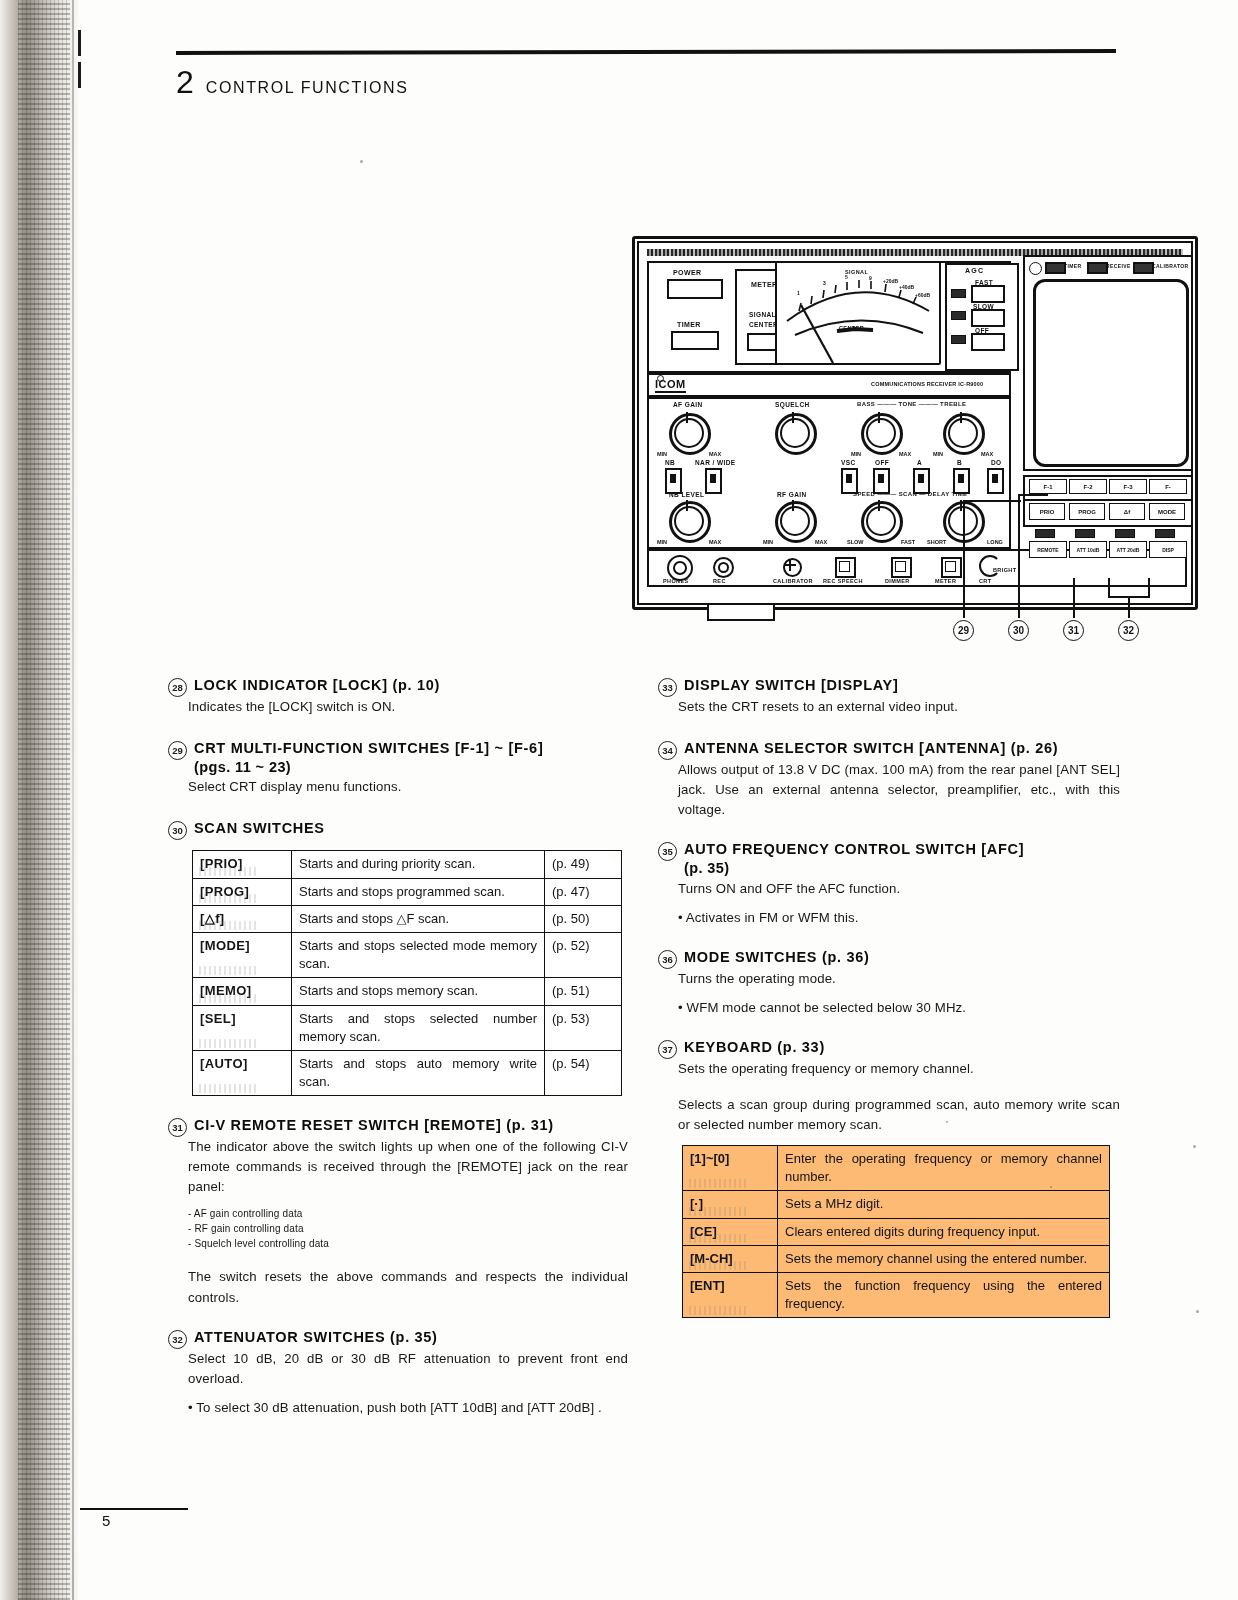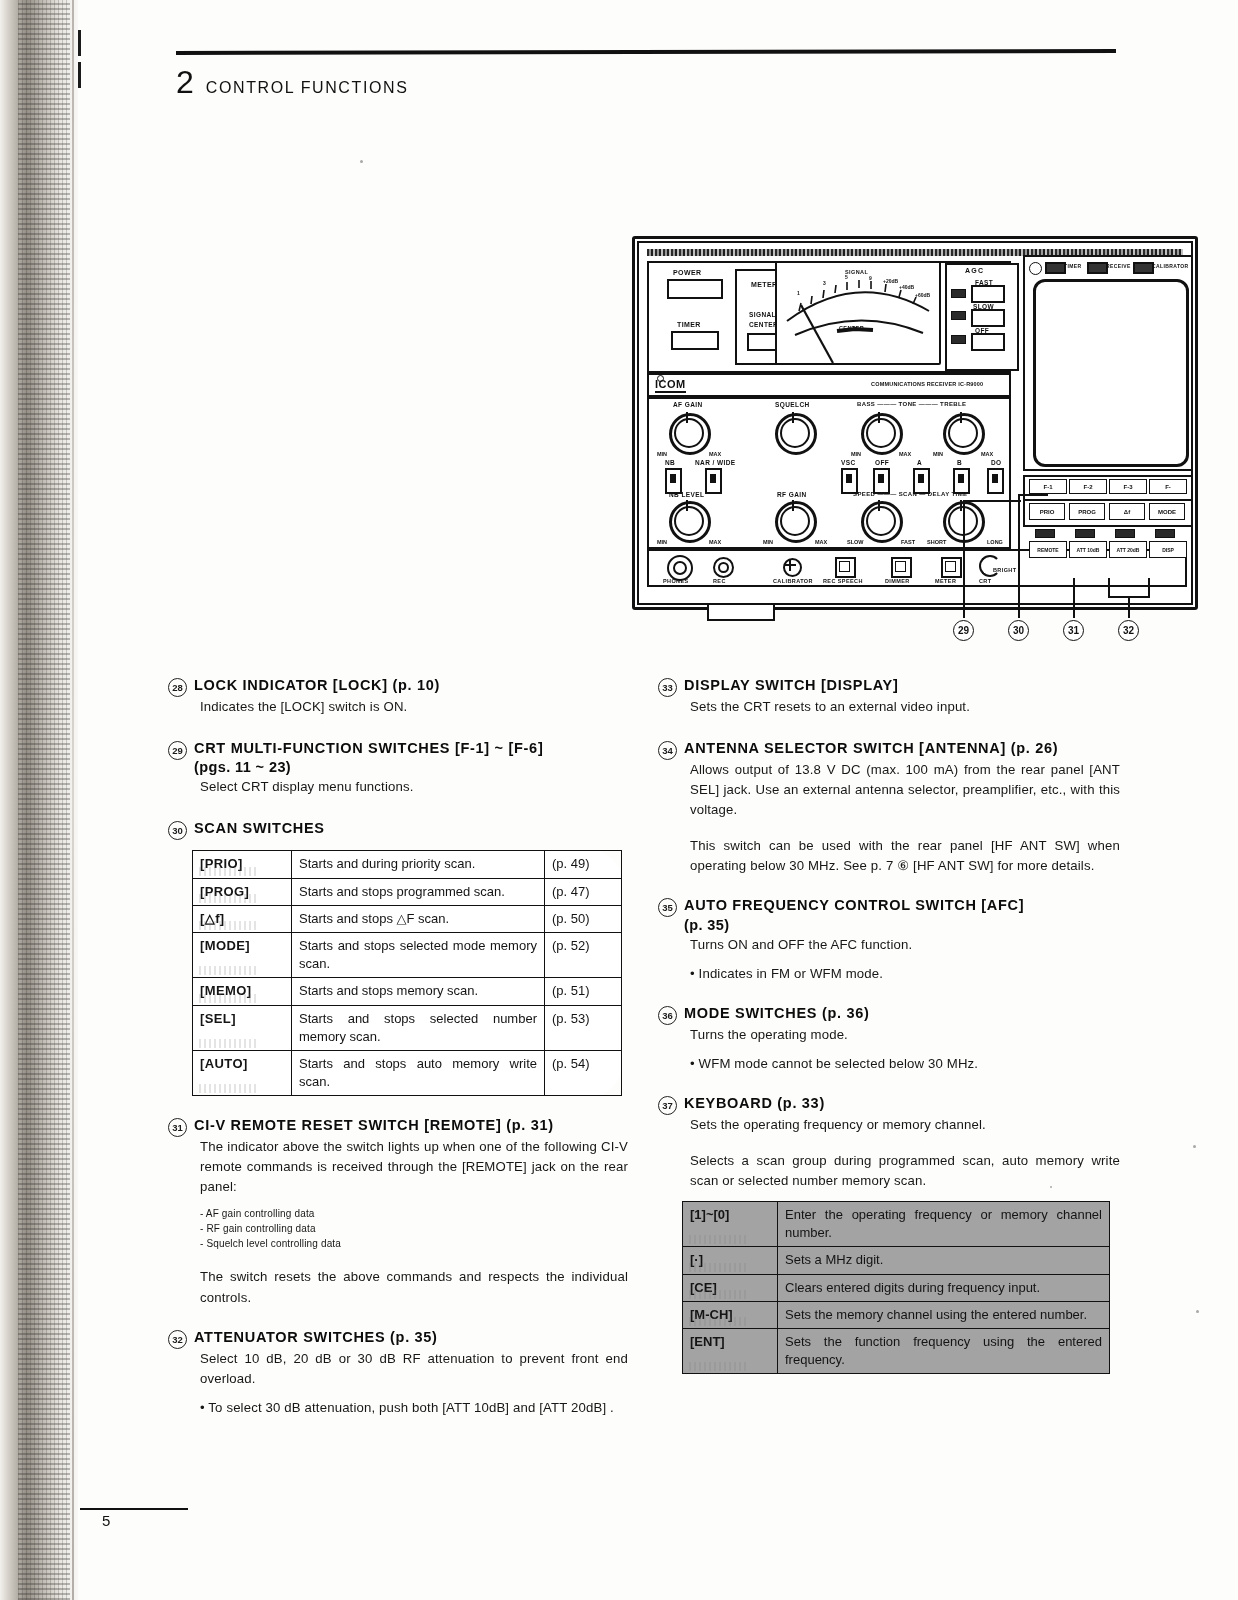--- a/index.html
+++ b/index.html
@@ -102,21 +102,21 @@
     flex:0 0 auto;width:17px;height:17px;border:1.3px solid #222;border-radius:50%;
     display:flex;align-items:center;justify-content:center;
     font-size:9.5px;font-weight:700;margin-top:2px;color:#1a1a1a;
   }
   .entry-title{
     font-size:14.5px;font-weight:700;letter-spacing:.7px;line-height:1.32;
     color:#0c0c0c;
   }
   .entry-title .sub{display:block;letter-spacing:.4px;}
   .entry-body{
-    margin-left:32px;font-size:13.2px;line-height:1.52;color:#171717;
+    margin-left:20px;font-size:13.2px;line-height:1.52;color:#171717;
     text-align:justify;letter-spacing:.15px;
   }
   .entry-body p{margin:0 0 9px 0;}
   .entry-body p:last-child{margin-bottom:0;}
   .dashlist{list-style:none;margin:0;padding:0;}
   .dashlist li{font-size:10px;line-height:1.5;}
   .bullet{display:block;text-indent:-11px;padding-left:11px;}
 
   
   table.spec{
@@ -129,21 +129,21 @@
   }
   td.keycell{
     font-weight:700;font-size:14px;letter-spacing:.4px;white-space:nowrap;width:84px;
     text-align:left;
   }
   td.desccell{text-align:justify;}
   td.pagecell{white-space:nowrap;width:62px;text-align:left;}
 
   table.kbd{
     border-collapse:collapse;margin-left:24px;margin-top:10px;
-    width:428px;background:#a3a3a3;
+    width:428px;background:#fdba74;
   }
   table.kbd td{
     border:1.6px solid #111;padding:4px 7px;font-size:13px;line-height:1.4;
     vertical-align:top;color:#141414;
   }
   td.kbdkey{font-weight:700;font-size:14px;white-space:nowrap;width:80px;}
   td.kbddesc{text-align:justify;}
 
   
   .keycell, .kbdkey{position:relative;}
@@ -538,35 +538,34 @@
     </div>
   </div>
 
   <div class="entry" style="margin-top:22px;">
     <div class="entry-head">
       <span class="num-circle">34</span>
       <span class="entry-title">ANTENNA SELECTOR SWITCH [ANTENNA] (p. 26)</span>
     </div>
     <div class="entry-body">
       <p>Allows output of 13.8 V DC (max. 100 mA) from the rear panel [ANT SEL] jack.   Use an external antenna selector, preamplifier, etc., with this voltage.</p>
-      <p style="margin-top:16px;">This switch can be used with the rear panel [HF ANT SW] when operating below 30 MHz.   See p. 7 ⑥ [HF ANT SW] for more details.</p>
     </div>
   </div>
 
   <div class="entry" style="margin-top:20px;">
     <div class="entry-head">
       <span class="num-circle">35</span>
       <span class="entry-title">
         <span>AUTO FREQUENCY CONTROL SWITCH [AFC]</span>
         <span class="sub">(p. 35)</span>
       </span>
     </div>
     <div class="entry-body">
       <p>Turns ON and OFF the AFC function.</p>
-      <span class="bullet">• Indicates in FM or WFM mode.</span>
+      <span class="bullet">• Activates in FM or WFM this.</span>
     </div>
   </div>
 
   <div class="entry" style="margin-top:20px;">
     <div class="entry-head">
       <span class="num-circle">36</span>
       <span class="entry-title">MODE SWITCHES (p. 36)</span>
     </div>
     <div class="entry-body">
       <p>Turns the operating mode.</p>

